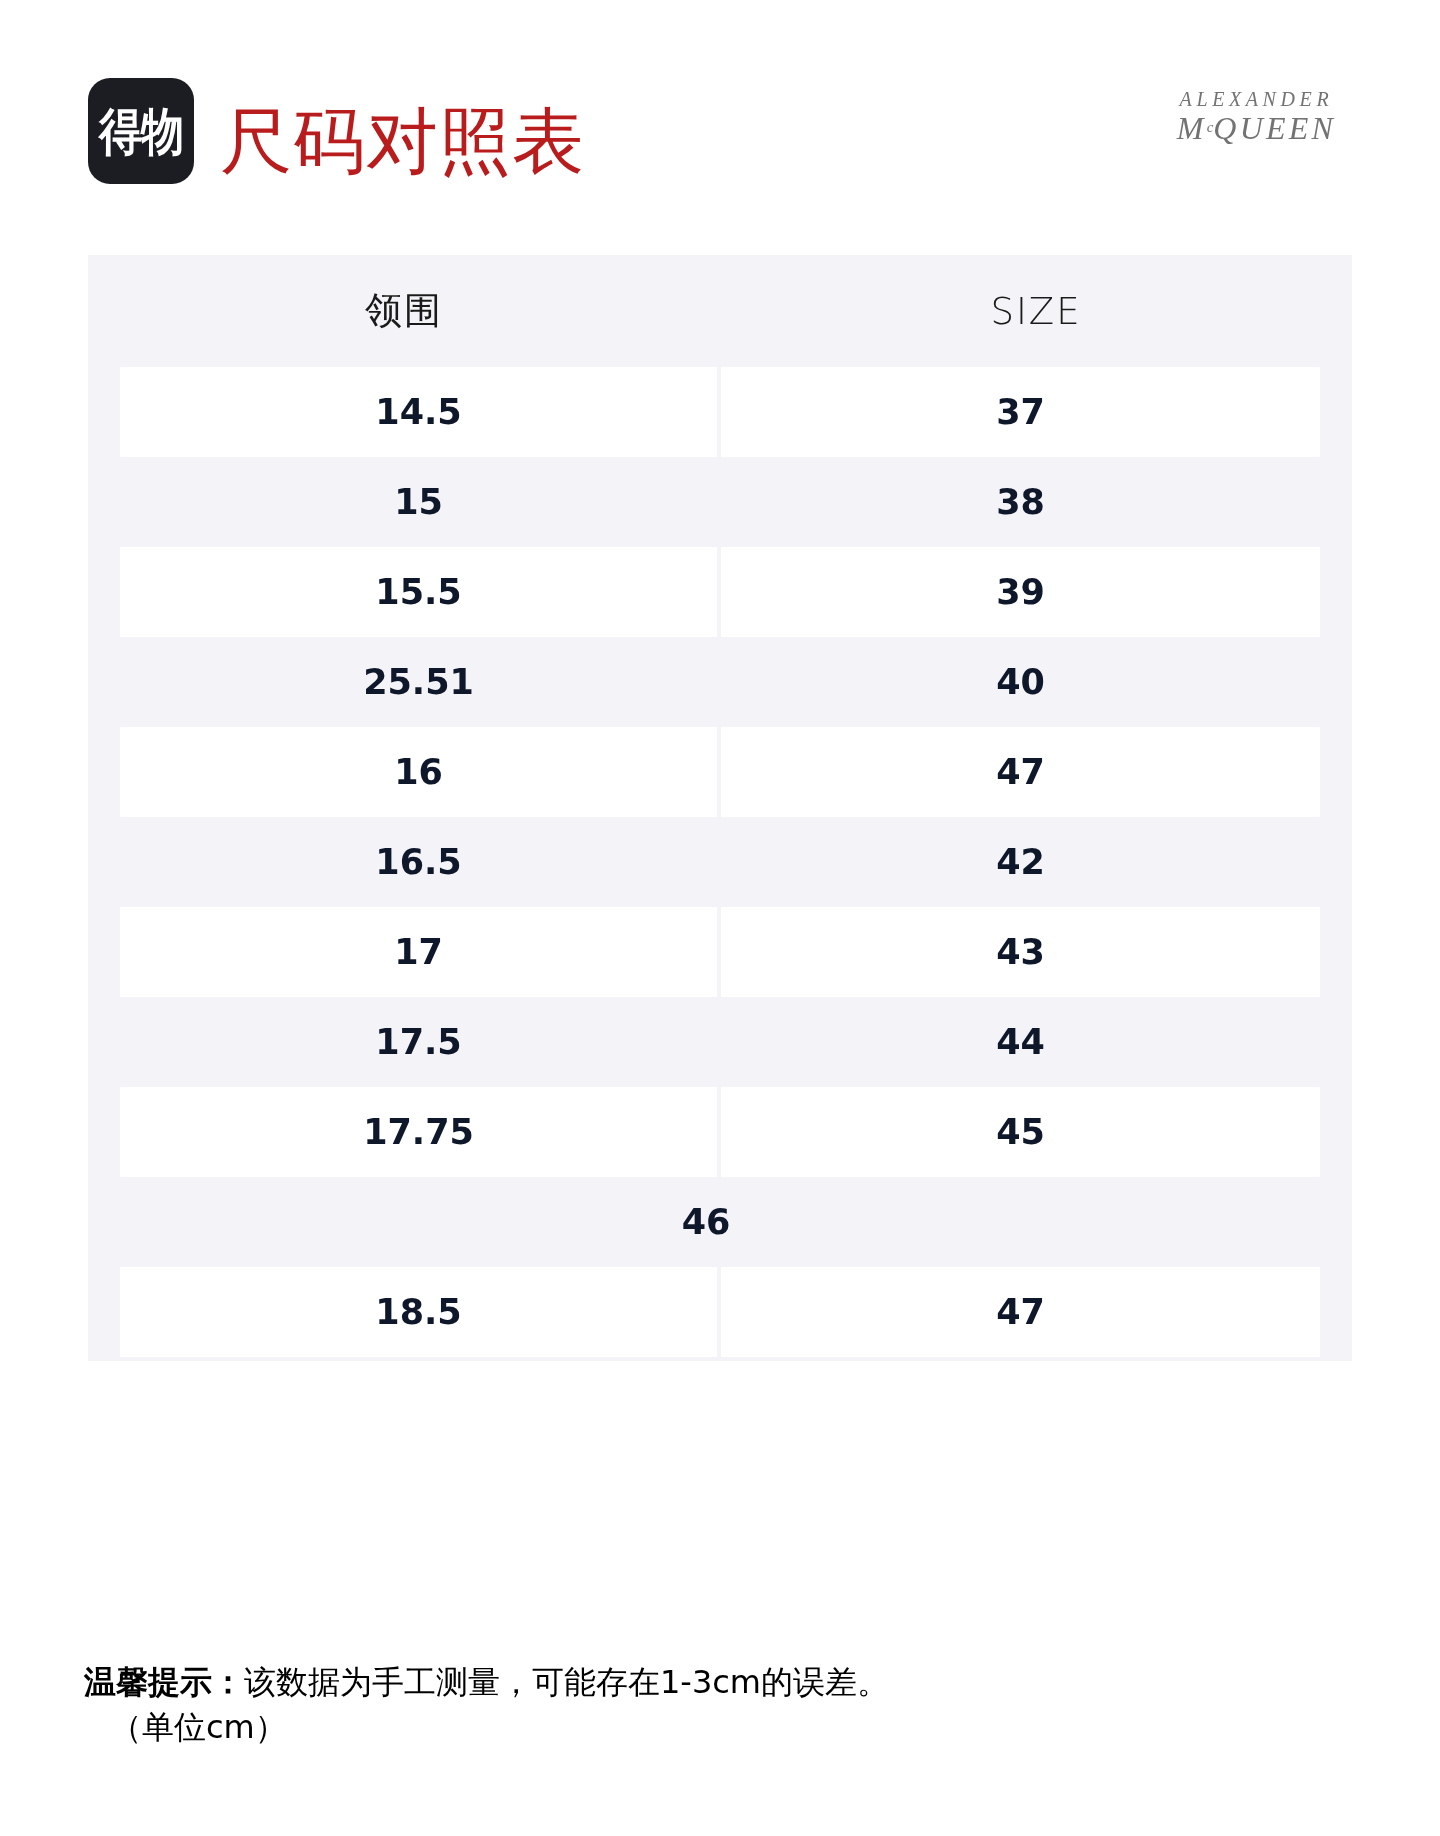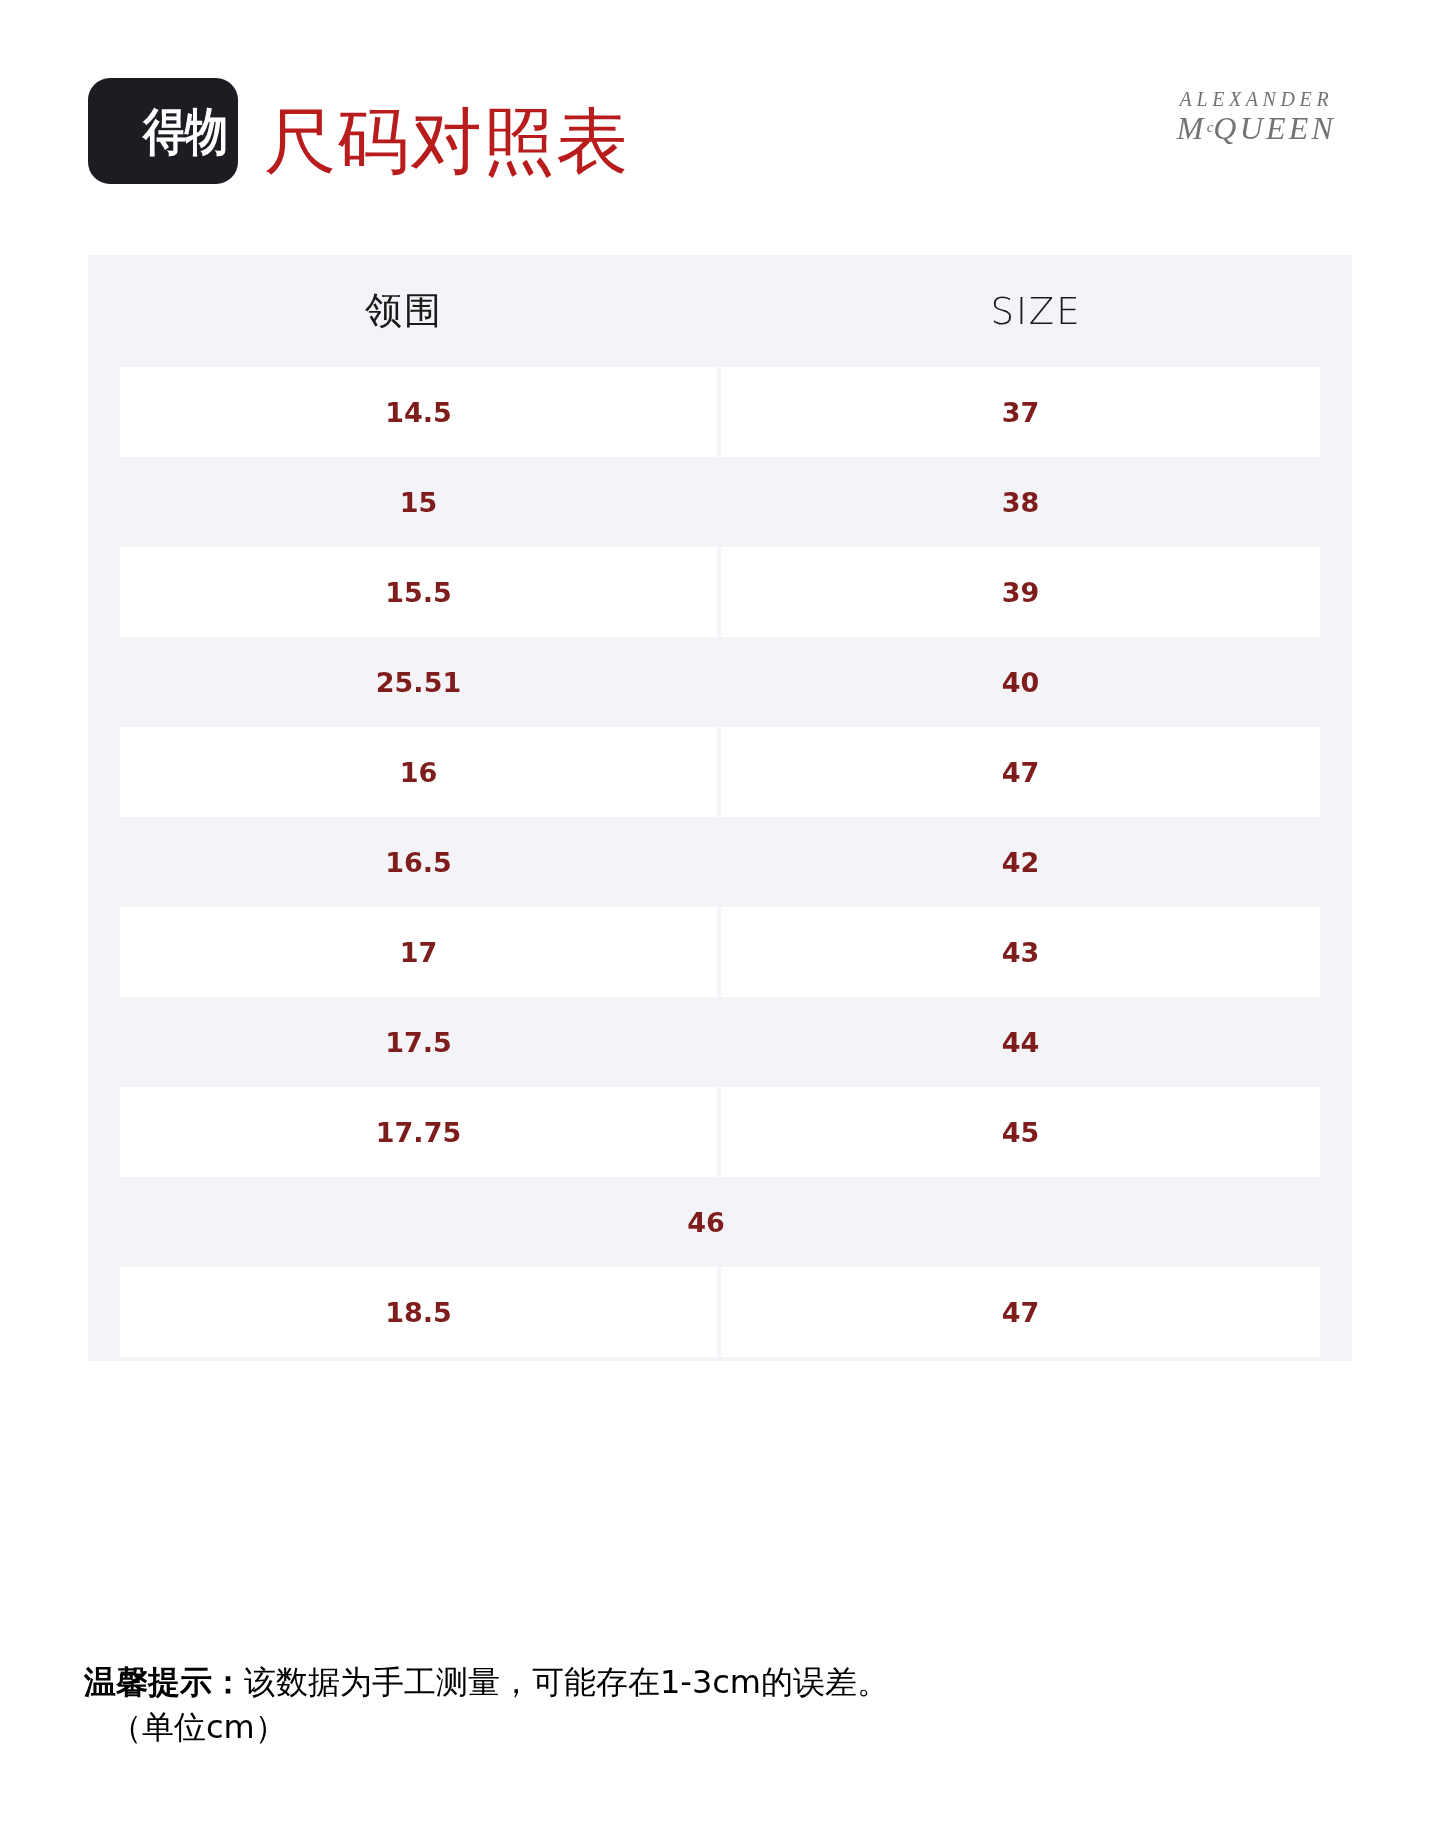--- a/index.html
+++ b/index.html
@@ -33,21 +33,20 @@
   }
   .app-logo {
     width: 106px;
     height: 106px;
     border-radius: 22px;
     background: #1b1d23;
     display: flex;
     align-items: center;
     justify-content: center;
     flex: none;
-    padding-left: 44px;
   }
   .app-logo-text {
     color: #ffffff;
     font-size: 43px;
     line-height: 1;
     font-weight: 700;
     letter-spacing: -1px;
     font-family: "DejaVu Sans", "Liberation Sans", sans-serif;
     transform: scaleY(1.18);
   }
@@ -114,23 +113,23 @@
   }
   .data-row {
     height: 90px;
     display: flex;
     align-items: stretch;
   }
   .data-row .cell {
     display: flex;
     align-items: center;
     justify-content: center;
-    font-size: 27px;
+    font-size: 35px;
     font-weight: 700;
-    color: #7f1d1d;
+    color: #0f172a;
     font-family: "DejaVu Sans", "Liberation Sans", sans-serif;
   }
   .data-row .cell.left  { flex: 0 0 597px; margin-left: 32px; }
   .data-row .cell.right { flex: 1 1 auto;  margin-right: 32px; margin-left: 4px; }
   .data-row.alt .cell { background: #ffffff; }
   .data-row.plain .cell { background: transparent; }
   .data-row.plain .cell.left,
   .data-row.plain .cell.right { background: transparent; }
 
   

